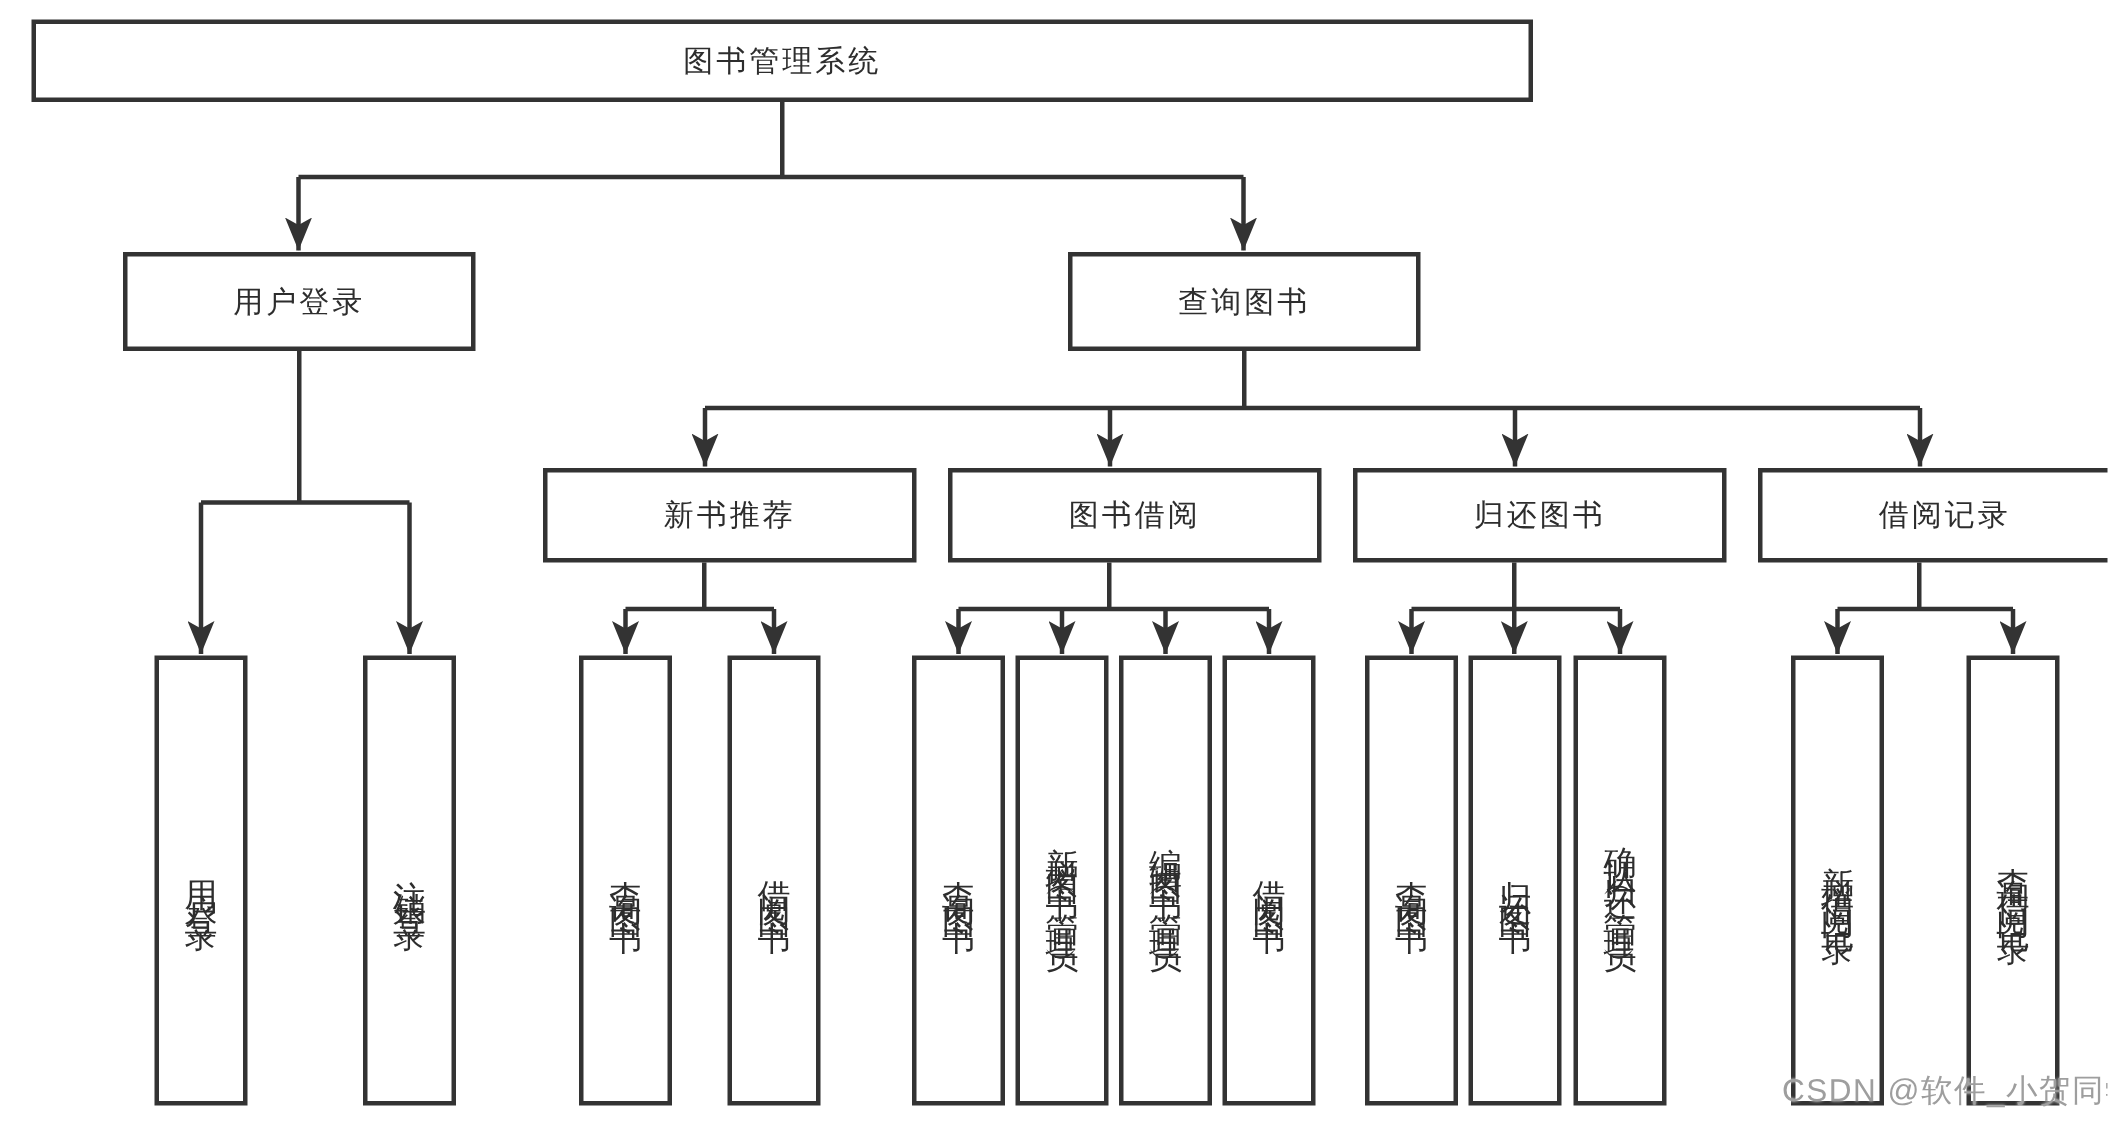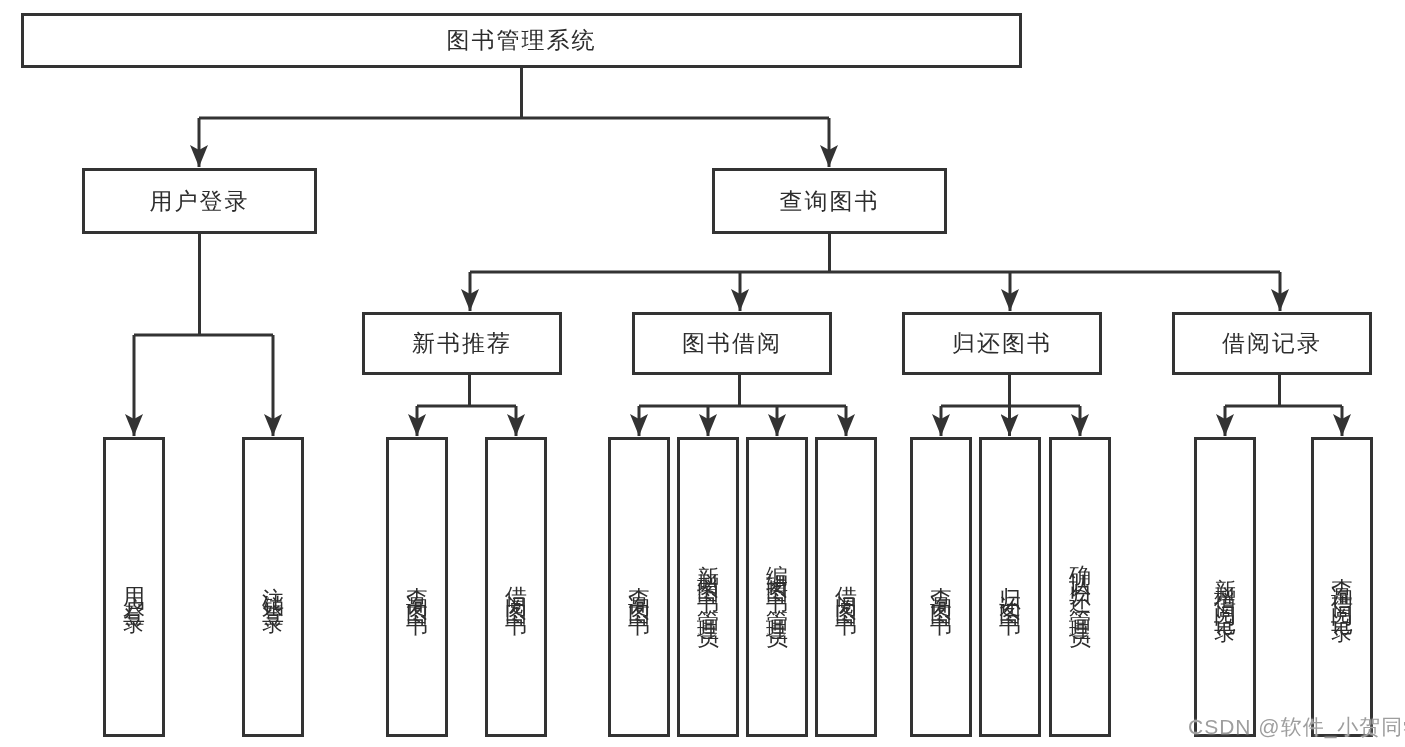--- a/index.html
+++ b/index.html
@@ -23,27 +23,27 @@
     box-sizing: border-box;
     border: 3px solid #333333;
     background: #ffffff;
     display: flex;
     align-items: center;
     justify-content: center;
     color: #2d2d2d;
     z-index: 1;
   }
   .h-label {
-    font-size: 23px;
+    font-size: 20px;
     letter-spacing: 2px;
     white-space: nowrap;
   }
   .box-root  { left: 21px;  top: 13px;  width: 1001px; height: 55px; }
   .box-l2    { top: 168px; width: 235px; height: 66px; }
-  .box-l3    { top: 312px; width: 200px; height: 63px; }
+  .box-l3    { top: 312px; width: 249px; height: 63px; }
   .leaf      { top: 437px; width: 62px;  height: 300px; }
   .v-label {
     writing-mode: vertical-rl;
     text-orientation: mixed;
     font-size: 22px;
     letter-spacing: 9px;
     white-space: nowrap;
     color: #2d2d2d;
   }
   .watermark {

